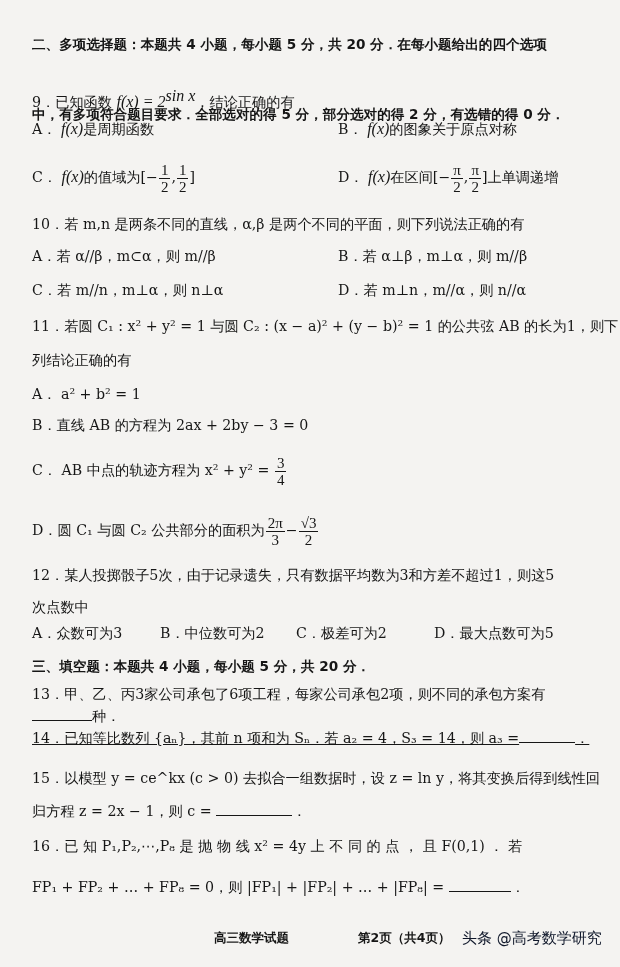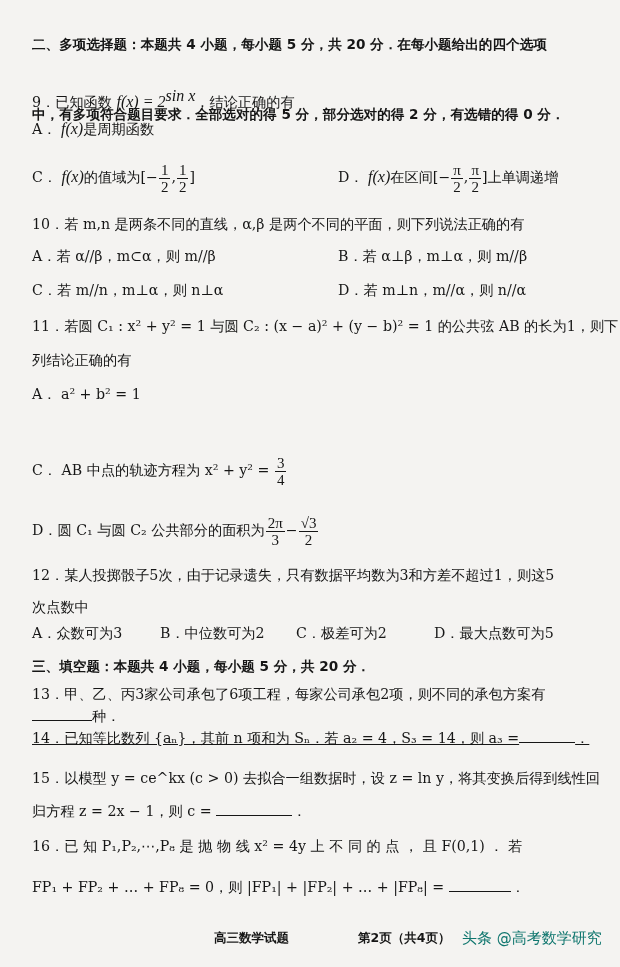--- a/index.html
+++ b/index.html
@@ -12,36 +12,39 @@
   }
   .page { position: absolute; left: 0; top: 0; width: 612px; height: 967px; }
   .line { position: absolute; left: 32px; font-size: 14.2px; white-space: nowrap; line-height: 20px; }
   .bold { font-weight: bold; font-family: "DejaVu Sans", "Liberation Sans", sans-serif; font-size: 13.6px; }
   .math { font-style: italic; font-family: "Liberation Serif", "DejaVu Serif", serif; font-size: 16px; }
   .opt { position: absolute; font-size: 14.2px; white-space: nowrap; line-height: 16px; }
   .frac { display: inline-flex; flex-direction: column; align-items: center; vertical-align: middle; font-family: "Liberation Serif", serif; font-size: 15px; line-height: 16px; margin: 0 1px; }
   .frac .num { border-bottom: 1px solid #161616; padding: 0 2px; }
   .blank { display: inline-block; border-bottom: 1px solid #161616; height: 14px; vertical-align: baseline; }
   .footer { position: absolute; top: 930px; font-size: 12.5px; font-family: "DejaVu Sans", "Liberation Sans", sans-serif; font-weight: bold; }
-  .wm { position: absolute; top: 929px; left: 462px; font-size: 15px; color: #0f766e; font-family: "DejaVu Sans", "Liberation Sans", sans-serif; }
+  .wm { position: absolute; top: 929px; left: 462px; font-size: 15px; color: #0f172a; font-family: "DejaVu Sans", "Liberation Sans", sans-serif; }
   sup { font-size: 9px; }
 </style>
 </head>
 <body>
 
 <div class="page">
 
   <div class="line bold" style="top:34px;">二、多项选择题：本题共 4 小题，每小题 5 分，共 20 分．在每小题给出的四个选项</div>
   <div class="line bold" style="top:58px;margin-top:46px;">中，有多项符合题目要求．全部选对的得 5 分，部分选对的得 2 分，有选错的得 0 分．</div>
 
   <div class="line" style="top:86px;">
     <span>9．已知函数 </span><span class="math">f(x) = 2</span><sup class="math">sin x</sup><span>，结论正确的有</span>
   </div>
   <div class="opt" style="top:121px; left:32px;">
     <span>A．</span> <span class="math">f(x)</span><span>是周期函数</span>
+  </div>
+  <div class="opt" style="top:121px; left:338px;">
+    <span>B．</span> <span class="math">f(x)</span><span>的图象关于原点对称</span>
   </div>
   <div class="opt" style="top:160px; left:32px; line-height:34px;">
     <span>C．</span> <span class="math">f(x)</span><span>的值域为[−</span><span class="frac">
         <span class="num">1</span>
         <span>2</span>
       </span><span>,</span><span class="frac">
         <span class="num">1</span>
         <span>2</span>
       </span><span>]</span>
   </div>
@@ -57,20 +60,21 @@
 
   <div class="line" style="top:214px;">10．若 m,n 是两条不同的直线，α,β 是两个不同的平面，则下列说法正确的有</div>
   <div class="opt" style="top:248px; left:32px;">A．若 α//β，m⊂α，则 m//β</div>
   <div class="opt" style="top:248px; left:338px;">B．若 α⊥β，m⊥α，则 m//β</div>
   <div class="opt" style="top:282px; left:32px;">C．若 m//n，m⊥α，则 n⊥α</div>
   <div class="opt" style="top:282px; left:338px;">D．若 m⊥n，m//α，则 n//α</div>
 
   <div class="line" style="top:316px;">11．若圆 C₁ : x² + y² = 1 与圆 C₂ : (x − a)² + (y − b)² = 1 的公共弦 AB 的长为1，则下</div>
   <div class="line" style="top:350px;">列结论正确的有</div>
   <div class="line" style="top:384px;">A．  a² + b² = 1</div>
+  <div class="line" style="top:415px;">B．直线 AB 的方程为 2ax + 2by − 3 = 0</div>
   <div class="line" style="top:452px; line-height:36px;">
     <span>C．  AB 中点的轨迹方程为 x² + y² = </span><span class="frac">
         <span class="num">3</span>
         <span>4</span>
       </span>
   </div>
   <div class="line" style="top:510px; line-height:40px;">
     <span>D．圆 C₁ 与圆 C₂ 公共部分的面积为</span><span class="frac">
         <span class="num">2π</span>
         <span>3</span>

